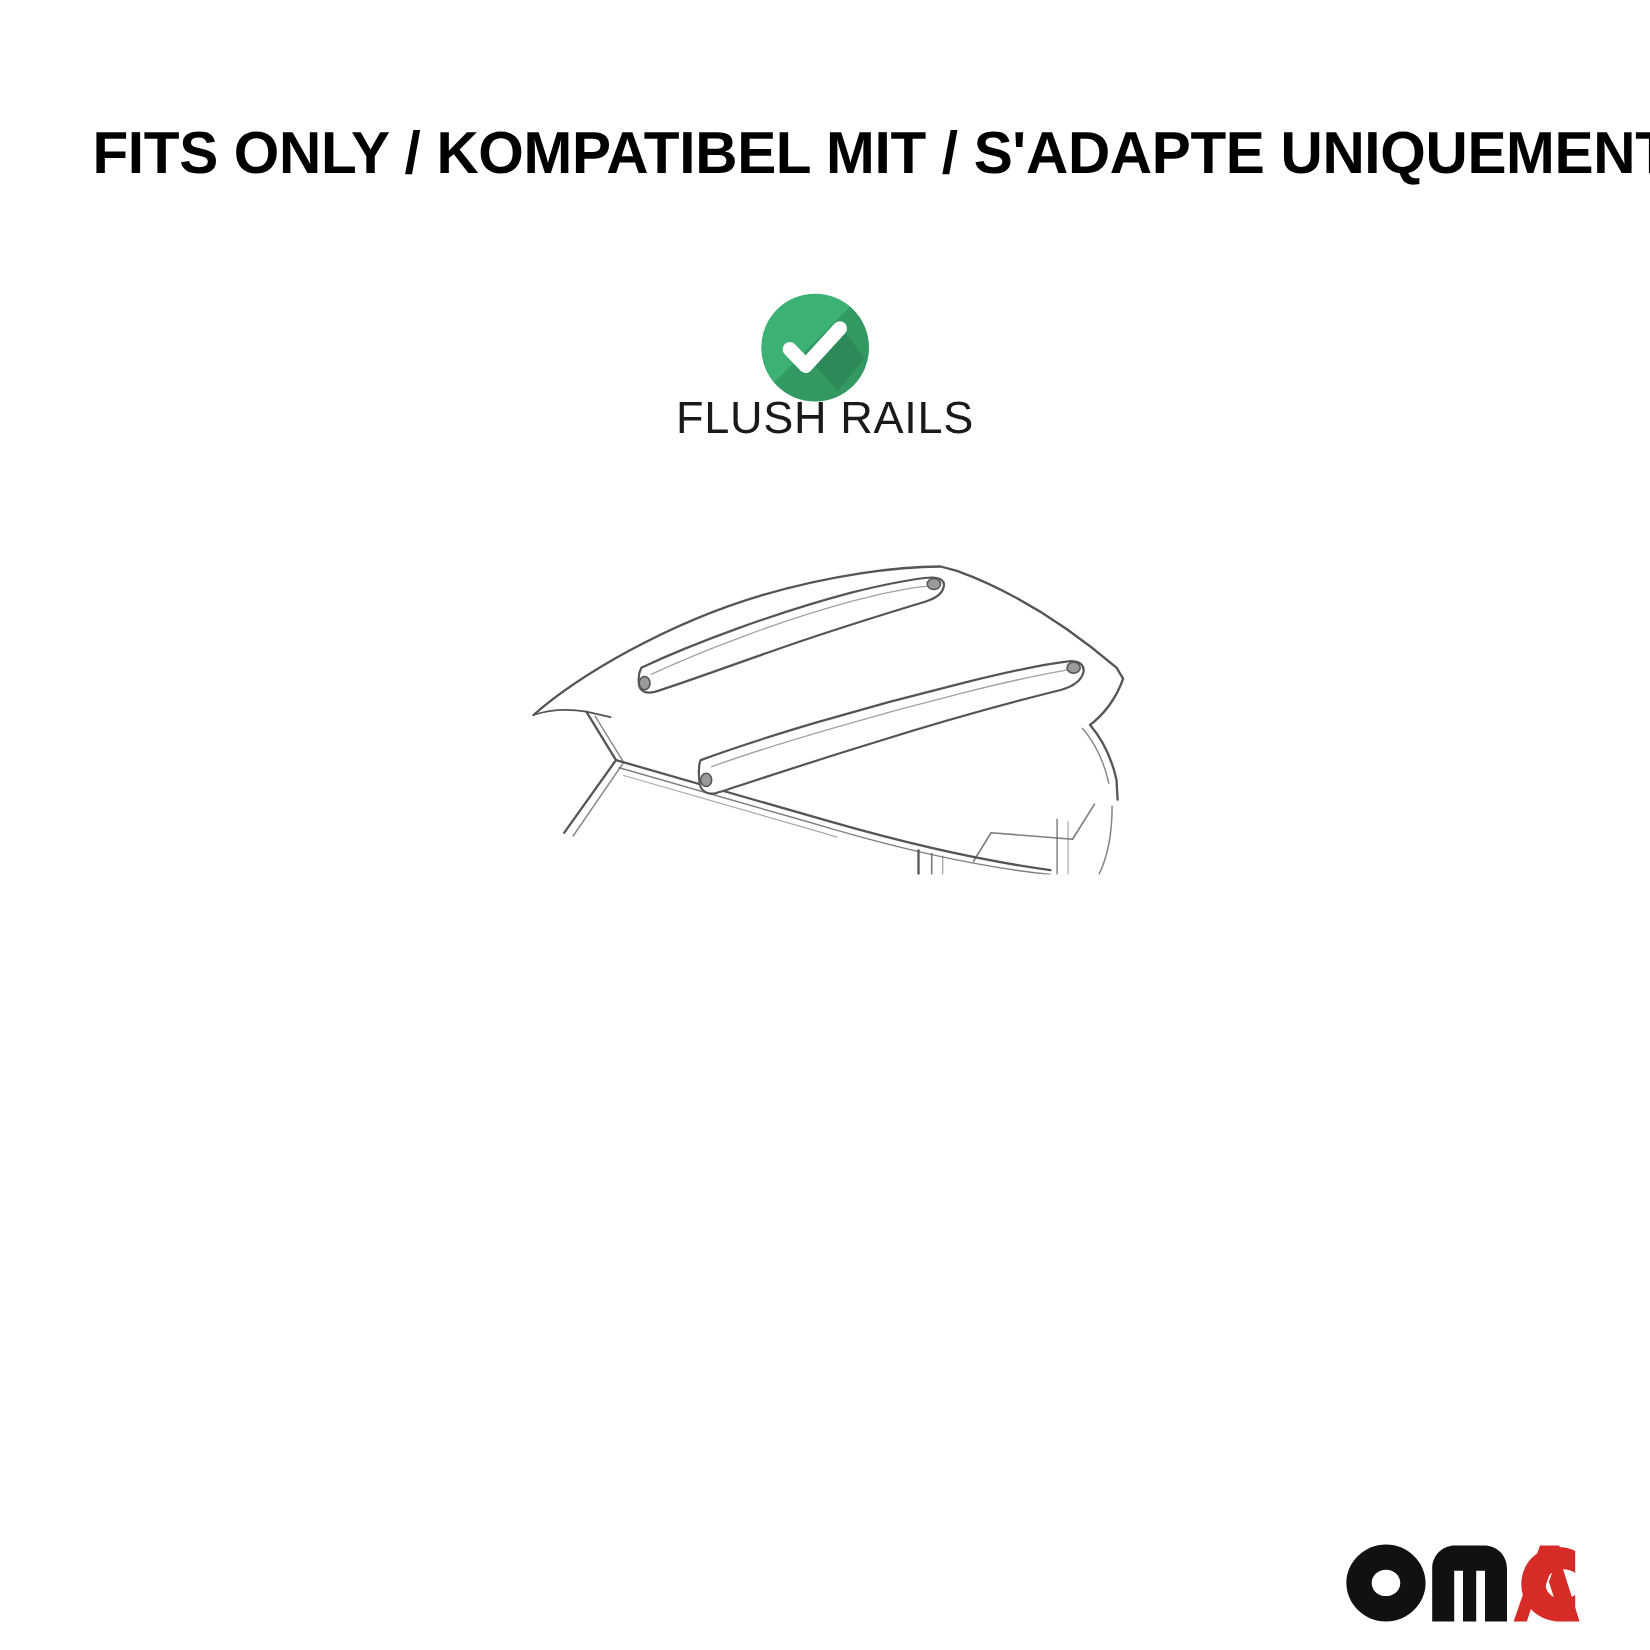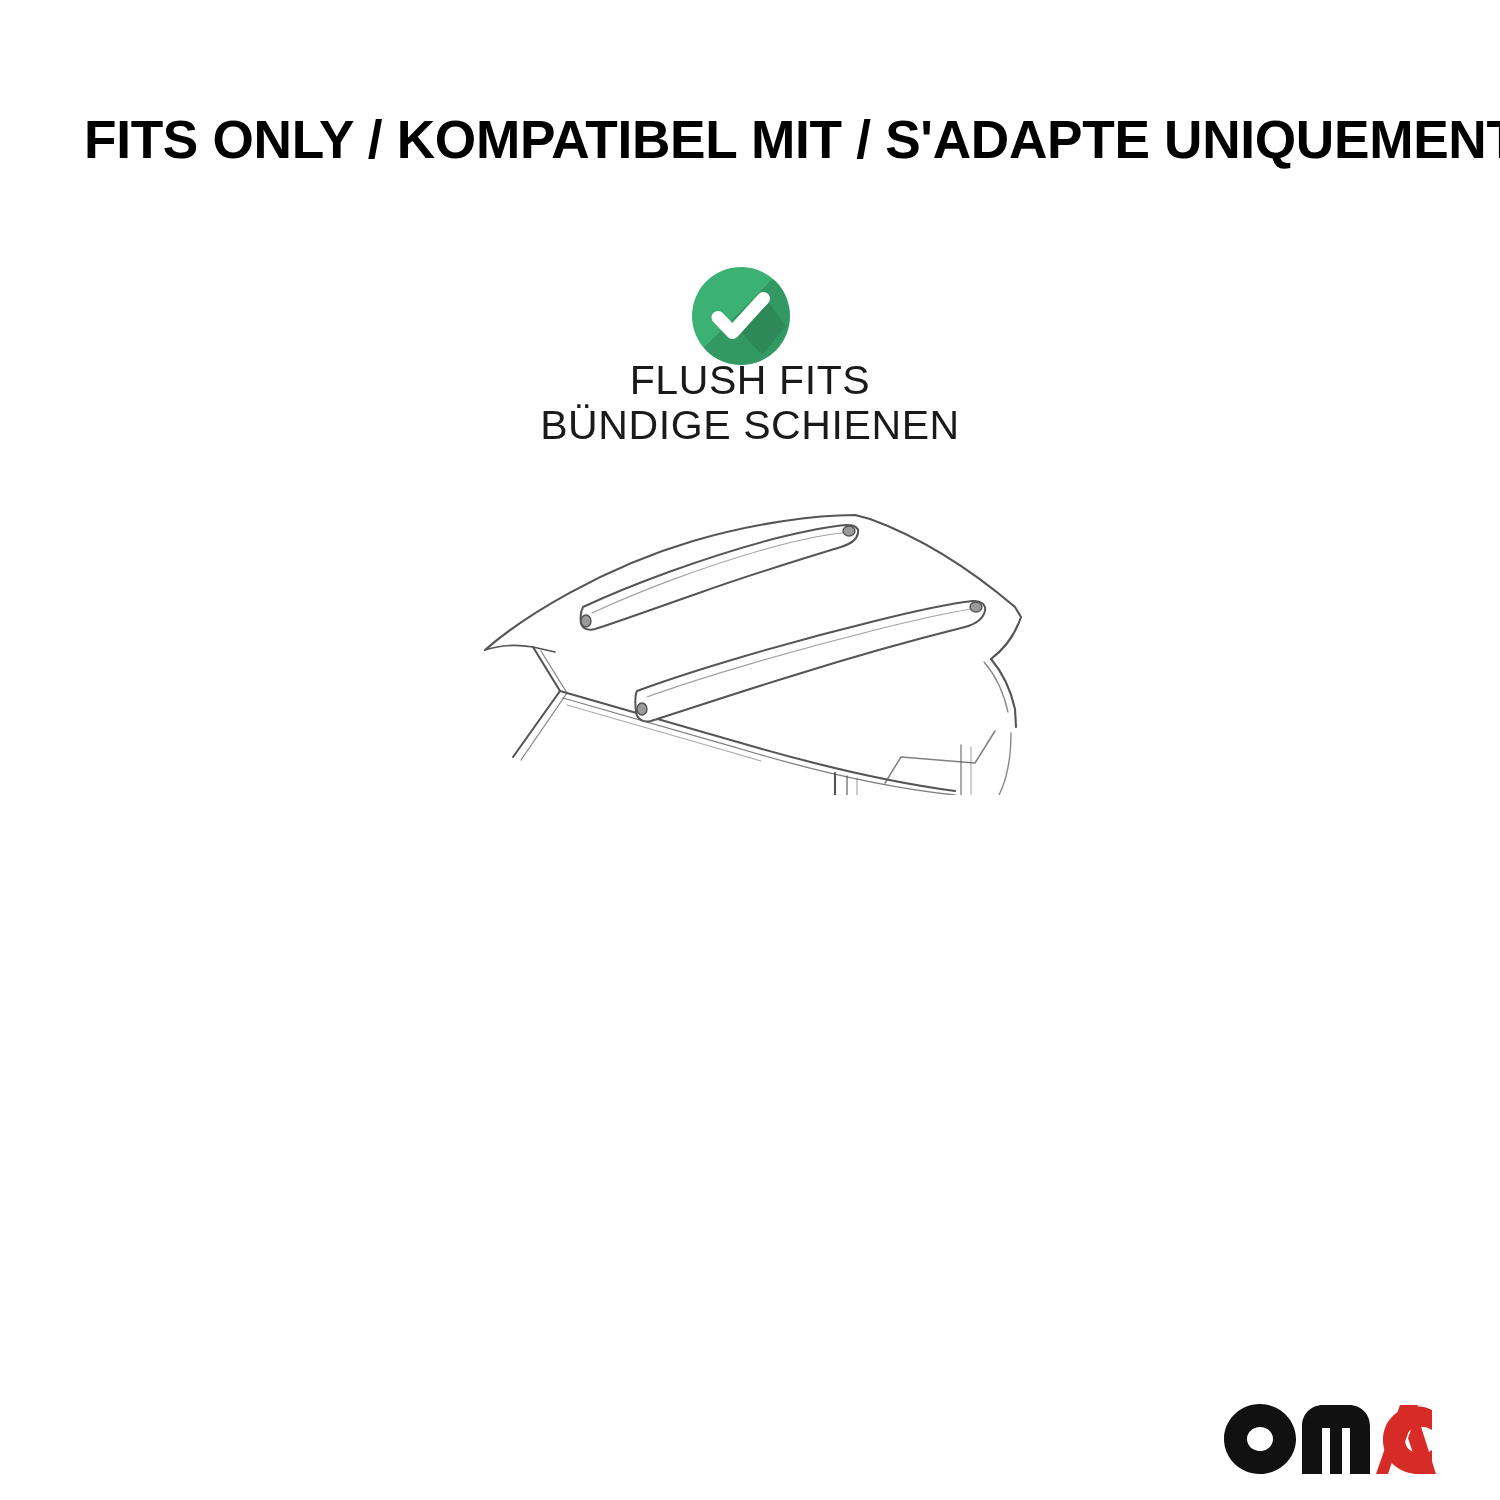--- a/index.html
+++ b/index.html
@@ -99,22 +99,21 @@
 
 <div class="badge" id="check-badge" style="left:692px; top:267px; width:98px; height:98px; background:#3BB273;">
   <div class="shadow" style="background:linear-gradient(135deg, rgba(0,0,0,0) 0%, rgba(0,0,0,0) 47%, rgba(0,0,0,0.14) 47%, rgba(0,0,0,0.14) 100%);"></div>
   <svg width="98" height="98" viewBox="0 0 98 98">
     <path d="M73.5 31.5 L94 59 L70 88 L44 60 Z" fill="#000000" opacity="0.10"></path>
     <path d="M26 50.5 L40.5 65.5 L71.5 31.5" fill="none" stroke="#FFFFFF" stroke-width="13" stroke-linecap="round" stroke-linejoin="round"></path>
   </svg>
 </div>
 
 <div id="check-label">
-  <span class="ln">FLUSH FITS</span>
-  <span class="ln">BÜNDIGE SCHIENEN</span>
+  <span class="ln">FLUSH RAILS</span>
 </div>
 
 <div id="main-illustration">
   <svg width="610" height="300" viewBox="0 0 610 300" fill="none" stroke="#555555" stroke-width="2.1" stroke-linecap="round" stroke-linejoin="round">
 
     <path d="M30 155 C70 120 150 72 238 46 C300 28 360 20 400 20
              L415 24 C470 44 520 78 560 112
              L566 122 C560 140 548 155 536 164"></path>
     <path d="M30 155 C45 150 60 149 78 152 L100 157" stroke-width="1.6"></path>
 

